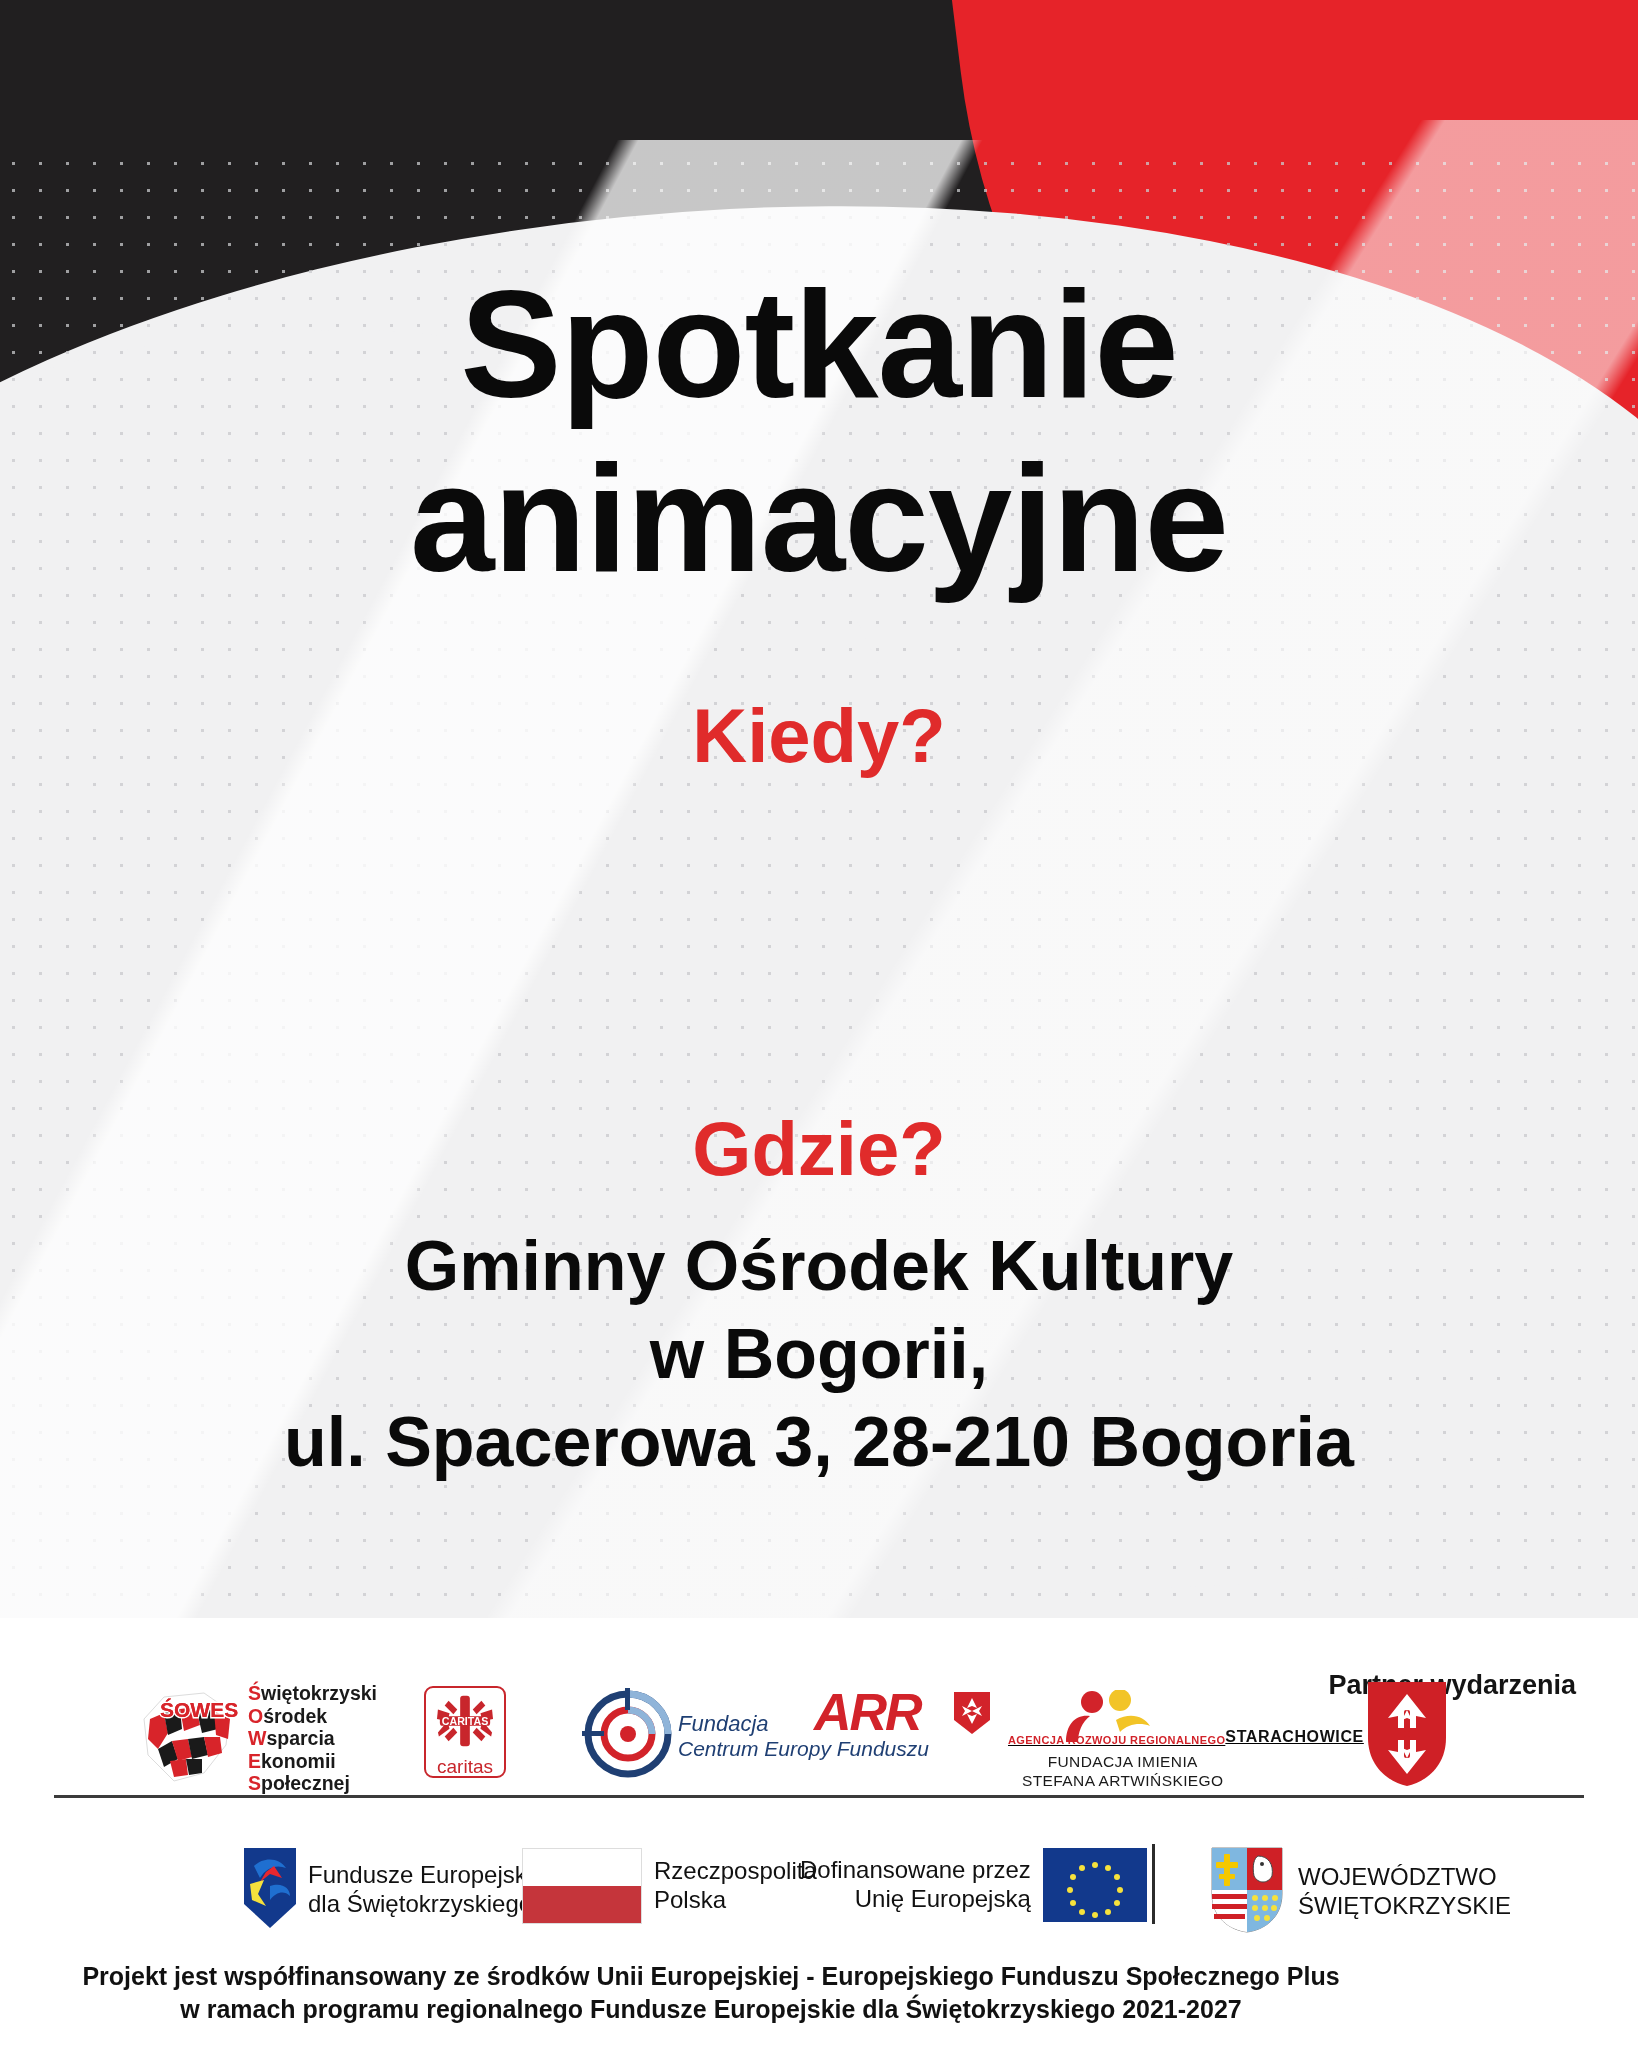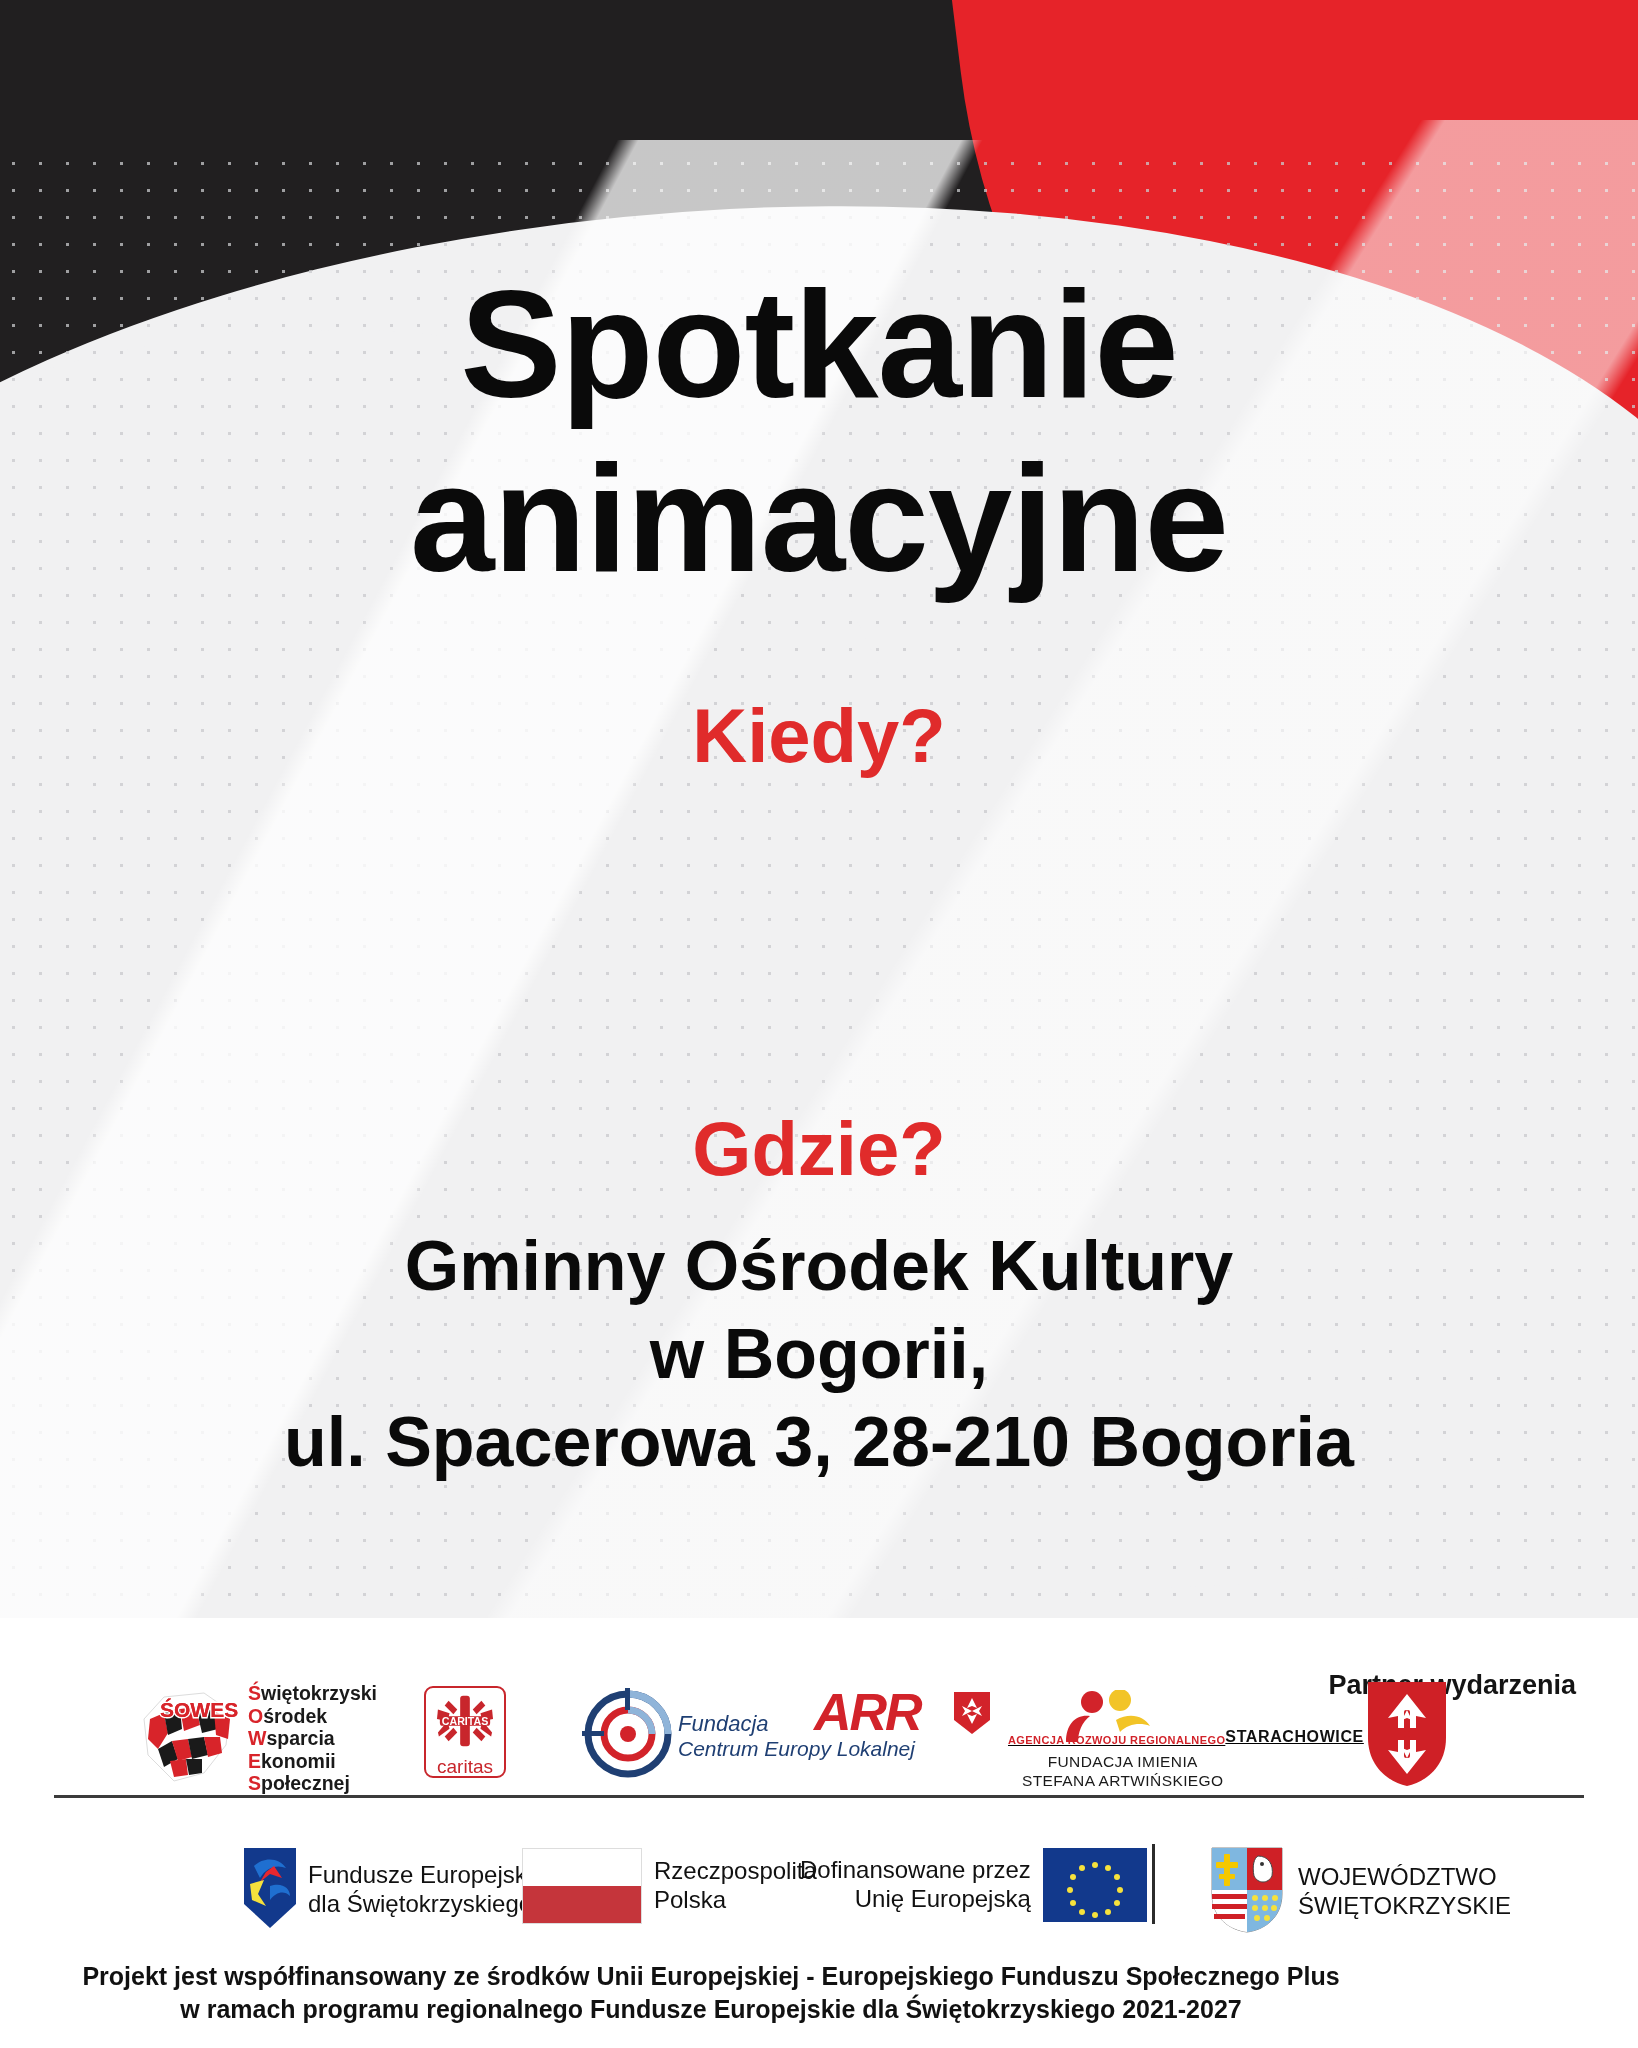--- a/index.html
+++ b/index.html
@@ -267,21 +267,21 @@
             <path d="M46 6 A40 40 0 0 1 86 46" fill="none" stroke="#8fb4d9" stroke-width="7"></path>
             <circle cx="46" cy="46" r="24" fill="none" stroke="#d2232a" stroke-width="7"></circle>
             <path d="M46 22 A24 24 0 0 1 70 46" fill="none" stroke="#8fb4d9" stroke-width="7"></path>
             <circle cx="46" cy="46" r="8" fill="#d2232a"></circle>
             <rect x="43" y="0" width="5" height="22" fill="#1f3f73"></rect>
             <rect x="0" y="43" width="22" height="5" fill="#1f3f73"></rect>
           </svg>
         </span>
         <div class="fcel-txt">
           <div class="a">Fundacja</div>
-          <div class="b">Centrum Europy Lokalnej</div>
+          <div class="b">Centrum Europy Funduszu</div>
         </div>
       </div>
 
       <div class="logo arr">
         <span>
           <svg width="196" height="58" viewBox="0 0 196 58">
             <text x="2" y="46" font-family="Liberation Sans, sans-serif" font-size="52" font-weight="700" font-style="italic" fill="#d2232a" letter-spacing="-2">ARR</text>
             <path d="M142 8 L178 8 L178 36 L160 50 L142 36 Z" fill="#d2232a"></path>
             <g fill="#ffffff">
               <path d="M160 14 L165 24 L160 22 L155 24 Z"></path>

